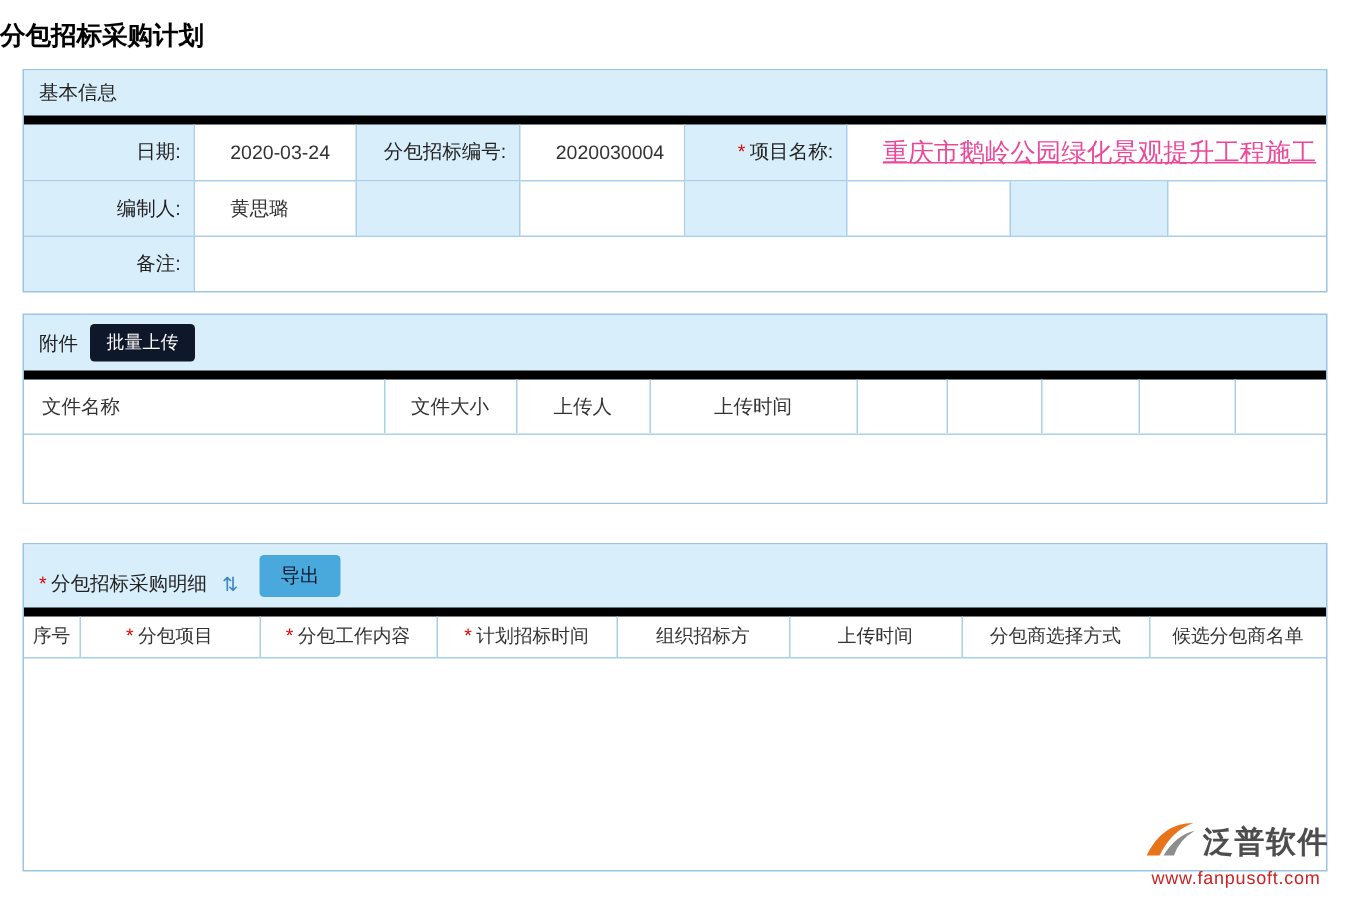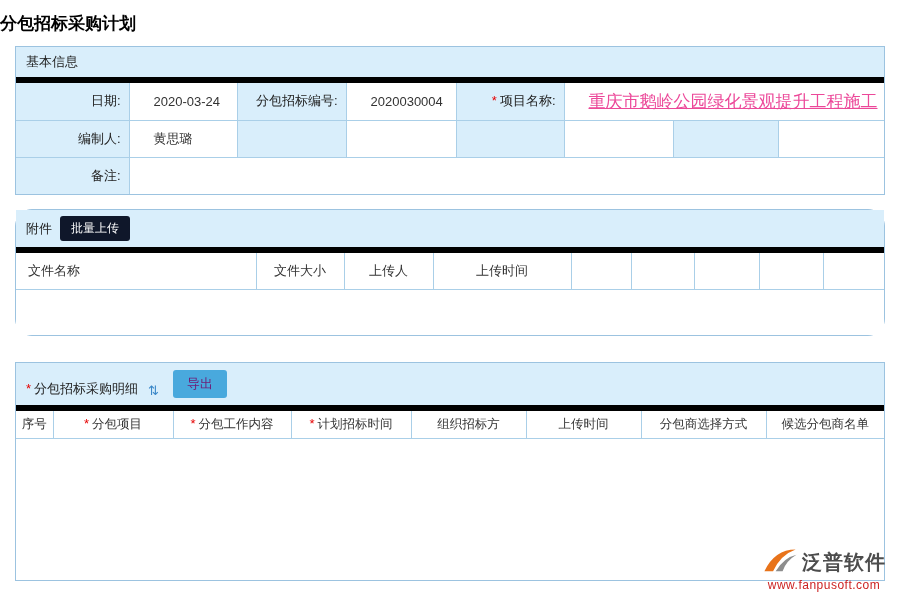--- a/index.html
+++ b/index.html
@@ -16,21 +16,21 @@
     font-size: 17px;
     font-weight: bold;
     padding: 12px 0 11px;
     color: #000;
   }
   .panel {
     margin: 0 15px 14px;
     border: 1px solid #9cc3e0;
     background: #fff;
   }
-  .panel.attachments { margin-bottom: 26px; border-radius: 17px; }
+  .panel.attachments { margin-bottom: 26px; }
   .panel-header {
     background: #d9eefb;
     padding: 6px 10px;
     font-size: 13px;
     color: #222;
     border-bottom: 6px solid #000000;
     display: flex;
     align-items: center;
     gap: 8px;
   }
@@ -46,21 +46,21 @@
     color: #ffffff;
     border: none;
     border-radius: 3px;
     padding: 4px 11px;
     font-size: 12px;
     cursor: pointer;
     font-family: inherit;
   }
   .btn-export {
     background: #49a9dd;
-    color: #701a75;
+    color: #0f172a;
     border: none;
     border-radius: 3px;
     padding: 5px 14px;
     font-size: 13px;
     cursor: pointer;
     margin-left: 6px;
     font-family: inherit;
   }
   .sort-icon { color: #3a87c8; font-size: 13px; cursor: pointer; margin-left: 2px; }
   .attach-table th { background: #fff; font-weight: normal; color: #333; text-align: center; height: 36px; }

